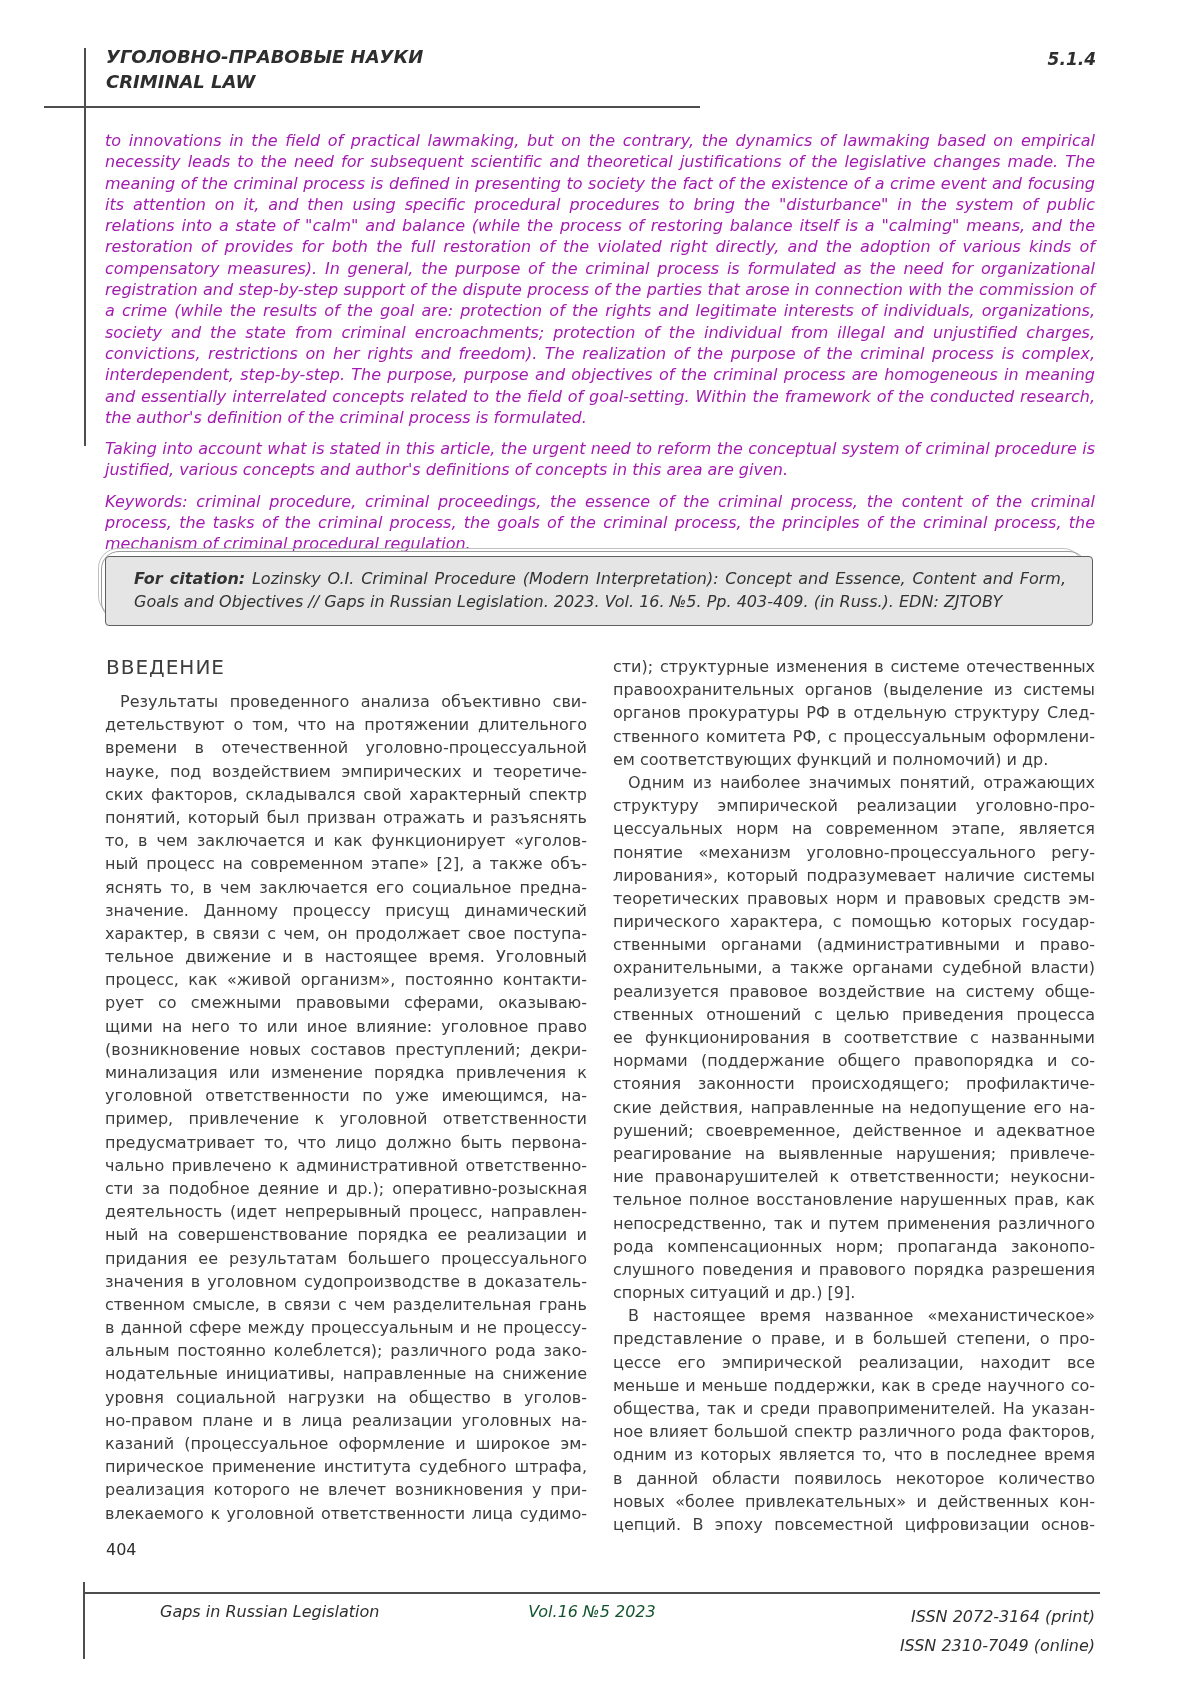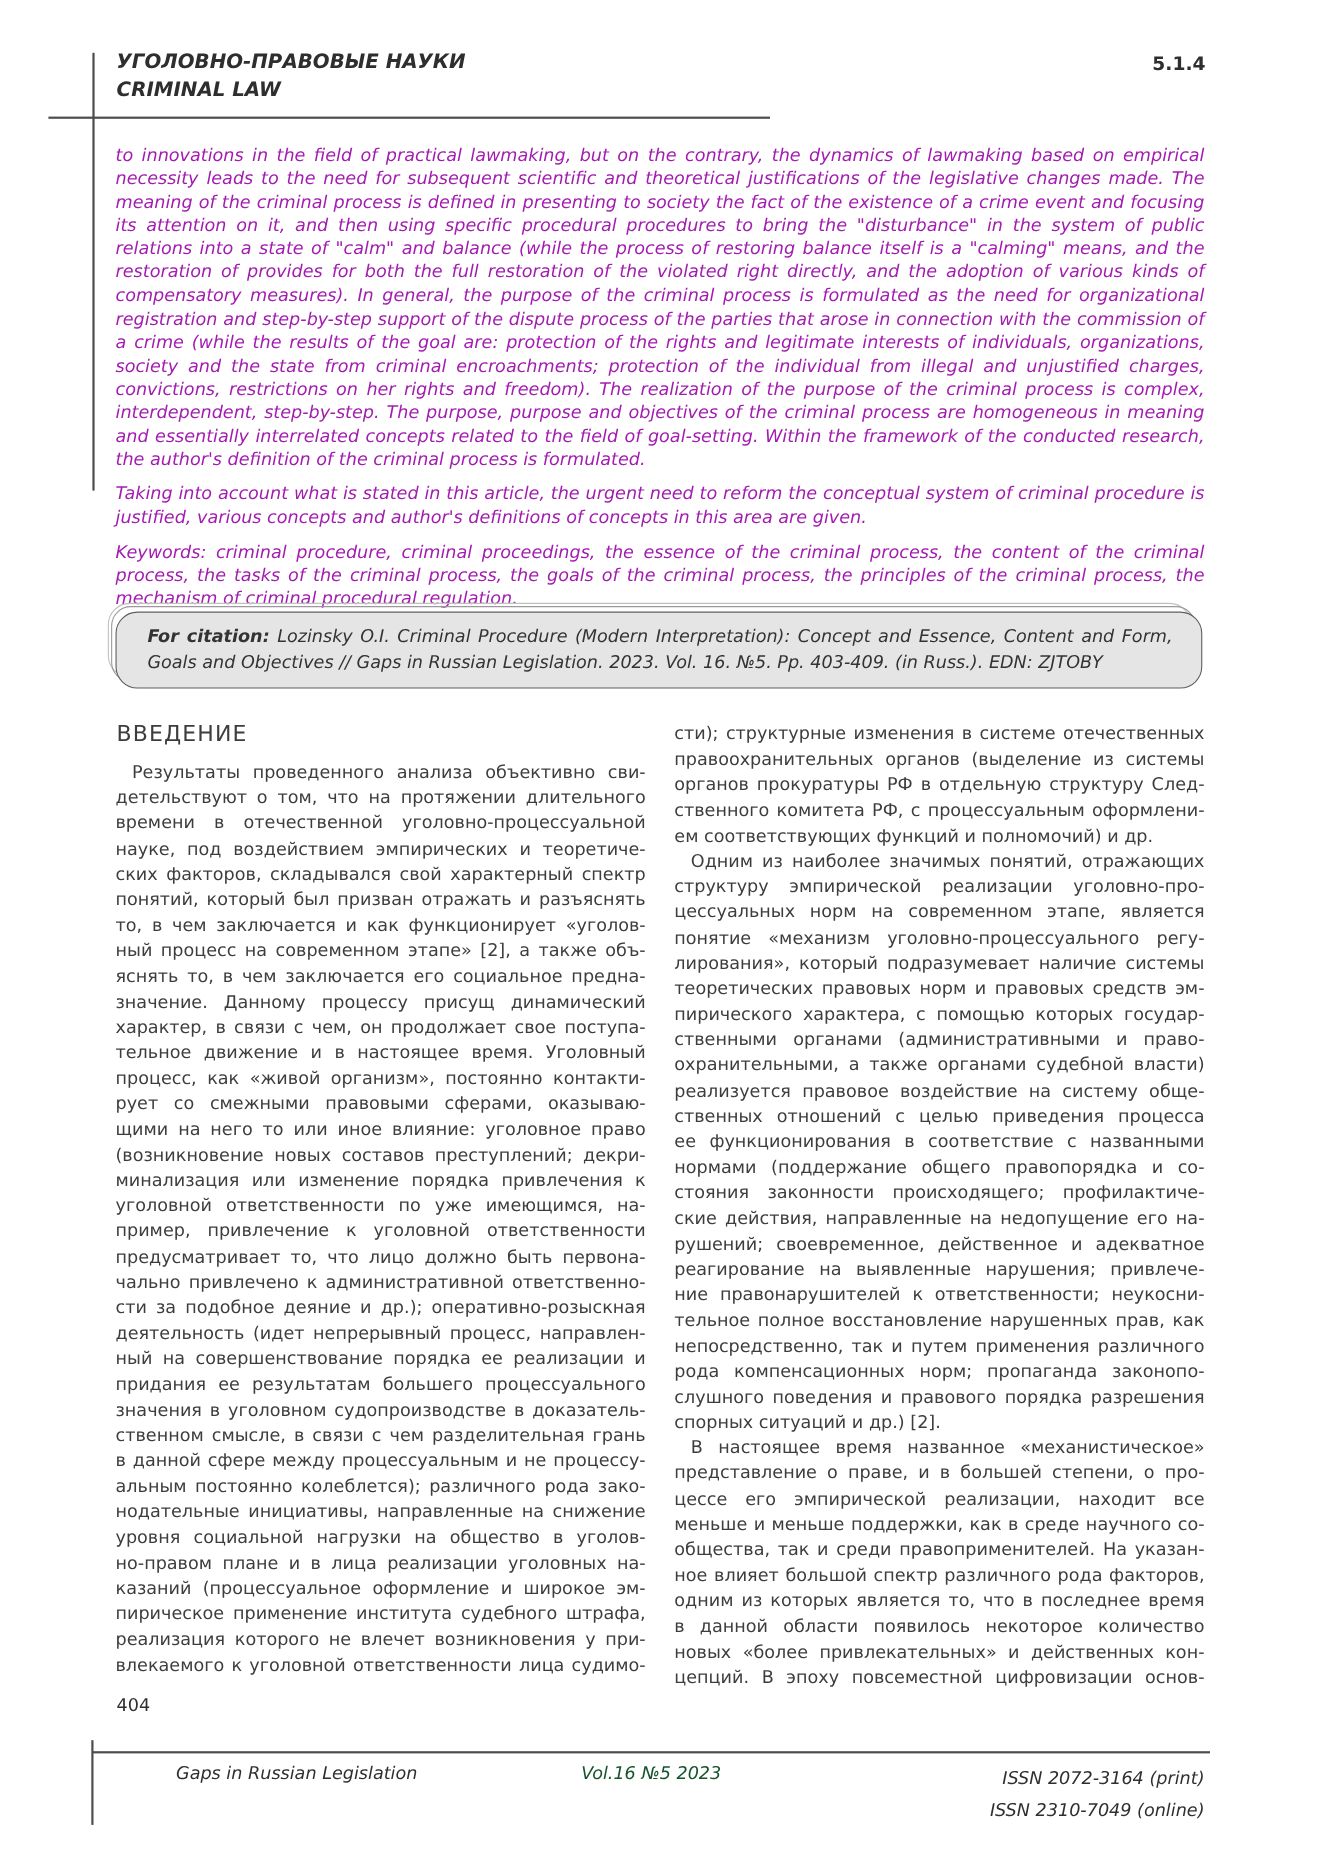--- a/index.html
+++ b/index.html
@@ -8,32 +8,32 @@
     width:1200px;
     height:1697px;
     background:#ffffff;
     font-family:"DejaVu Sans", sans-serif;
     color:#3b3b3b;
     overflow:hidden;
   }
   
   .top-vline{position:absolute;left:84px;top:48px;width:2px;height:398px;background:#4d4d4d;}
   .rubric{position:absolute;left:106px;top:44px;font-size:18px;font-weight:bold;font-style:italic;color:#2e2e2e;line-height:25px;}
-  .code{position:absolute;left:900px;top:49px;width:196px;text-align:right;font-size:17px;font-weight:bold;color:#2e2e2e;}
+  .code{position:absolute;left:900px;top:49px;width:196px;text-align:right;font-size:17px;font-weight:bold;font-style:italic;color:#2e2e2e;}
   .header-rule{position:absolute;left:44px;top:106px;width:656px;height:2px;background:#4d4d4d;}
   
   .abstract{position:absolute;left:105px;top:130px;width:990px;}
   .abstract p{margin:0 0 10px 0;font-style:italic;font-size:16px;line-height:21.3px;text-align:justify;color:#a21caf;}
   .keywords{margin-top:14px;}
   .keywords b{font-weight:normal;margin-top:40px;}
   
   .cite-wrap{position:absolute;left:105px;top:556px;width:988px;}
   .cite-ghost{position:absolute;top:-5px;left:-4px;right:6px;bottom:6px;border:1px solid #9a9a9a;border-radius:18px;}
   .cite-ghost2{position:absolute;top:-8px;left:-7px;right:10px;bottom:10px;border:1px solid #c0c0c0;border-radius:20px;}
-  .cite-box{position:relative;background:#e5e5e5;border:1.5px solid #5f5f5f;border-radius:20px;padding:11px 26px 12px 28px;box-sizing:border-box;}
+  .cite-box{position:relative;background:#e5e5e5;border:1.5px solid #5f5f5f;border-radius:4px;padding:11px 26px 12px 28px;box-sizing:border-box;}
   .cite-box p{margin:0;font-style:italic;font-size:16px;line-height:22.5px;text-align:justify;color:#333;}
   .cite-box b{font-weight:bold;}
   
   .intro-title{position:absolute;left:106px;top:655px;font-size:20px;letter-spacing:1px;color:#3d3d3d;}
   .col{position:absolute;width:482px;font-size:16px;color:#3d3d3d;}
   .col-left{left:105px;top:690px;}
   .col-right{left:613px;top:655px;}
   .line{line-height:23.2px;height:23.2px;white-space:normal;text-align:justify;text-align-last:justify;-moz-text-align-last:justify;overflow:hidden;}
   .line.end{text-align-last:left;-moz-text-align-last:left;}
   .line.first{text-indent:15px;}
@@ -132,21 +132,21 @@
       <div class="line">нормами (поддержание общего правопорядка и со-</div>
       <div class="line">стояния законности происходящего; профилактиче-</div>
       <div class="line">ские действия, направленные на недопущение его на-</div>
       <div class="line">рушений; своевременное, действенное и адекватное</div>
       <div class="line">реагирование на выявленные нарушения; привлече-</div>
       <div class="line">ние правонарушителей к ответственности; неукосни-</div>
       <div class="line">тельное полное восстановление нарушенных прав, как</div>
       <div class="line">непосредственно, так и путем применения различного</div>
       <div class="line">рода компенсационных норм; пропаганда законопо-</div>
       <div class="line">слушного поведения и правового порядка разрешения</div>
-      <div class="line end">спорных ситуаций и др.) [2].</div>
+      <div class="line end">спорных ситуаций и др.) [9].</div>
       <div class="line first">В настоящее время названное «механистическое»</div>
       <div class="line">представление о праве, и в большей степени, о про-</div>
       <div class="line">цессе его эмпирической реализации, находит все</div>
       <div class="line">меньше и меньше поддержки, как в среде научного со-</div>
       <div class="line">общества, так и среди правоприменителей. На указан-</div>
       <div class="line">ное влияет большой спектр различного рода факторов,</div>
       <div class="line">одним из которых является то, что в последнее время</div>
       <div class="line">в данной области появилось некоторое количество</div>
       <div class="line">новых «более привлекательных» и действенных кон-</div>
       <div class="line">цепций. В эпоху повсеместной цифровизации основ-</div>

